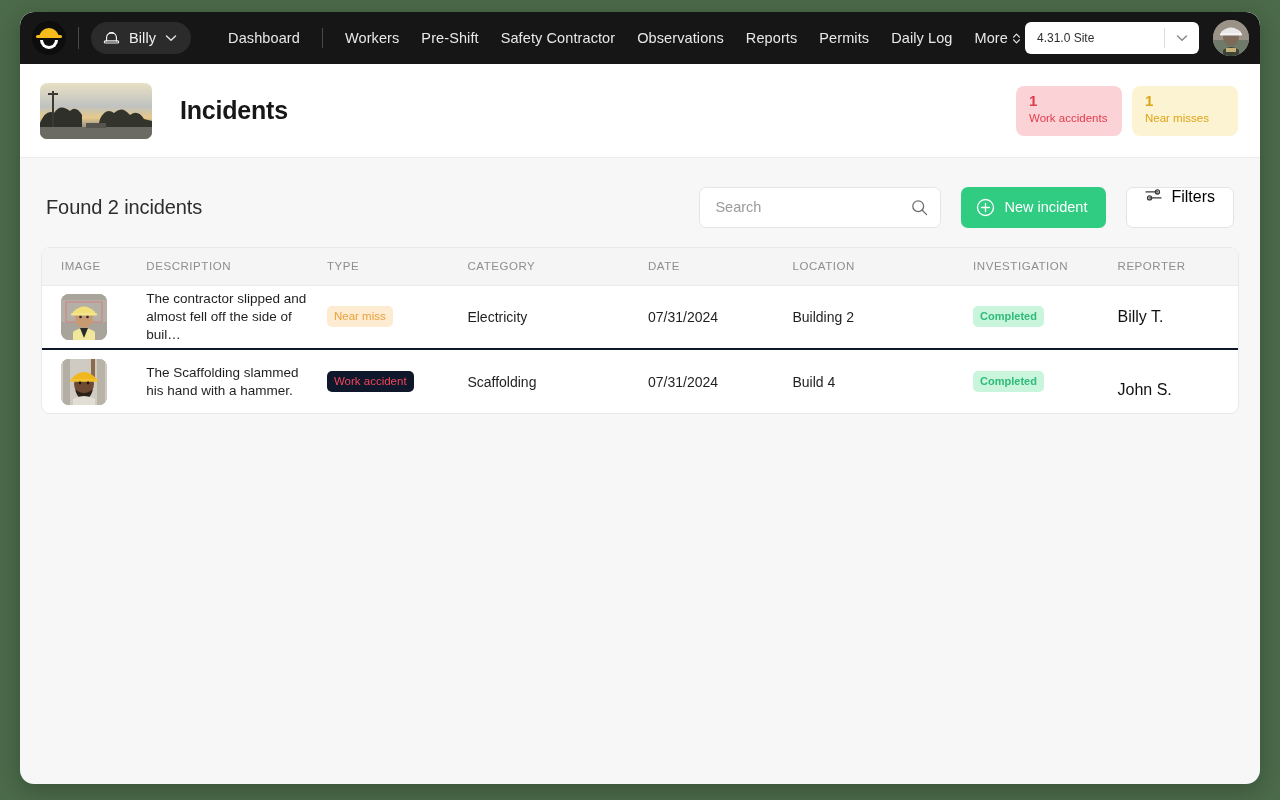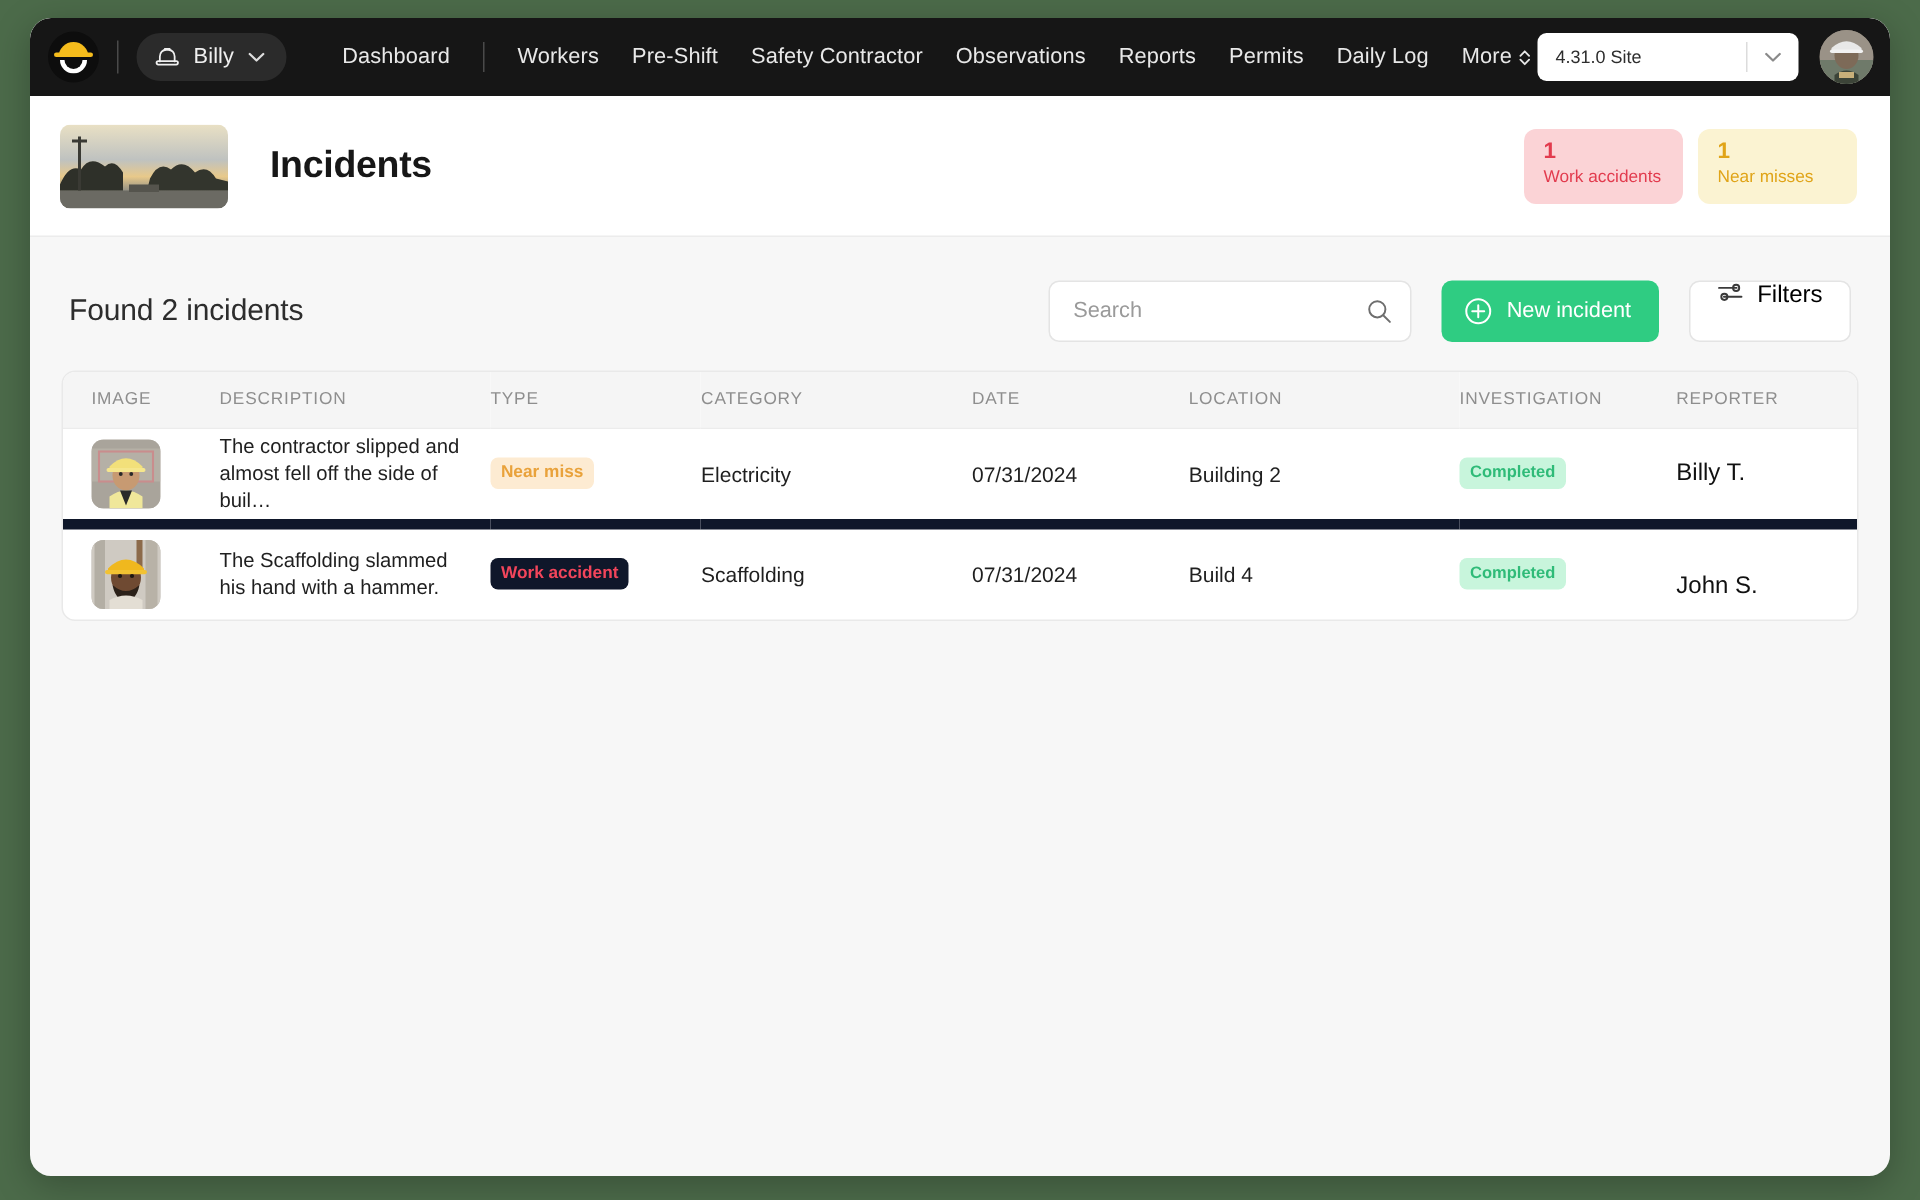--- a/index.html
+++ b/index.html
@@ -230,21 +230,21 @@
   .c-image { width: 104px; padding-left: 19px !important; }
   .c-desc { width: 180px; }
   .c-type { width: 140px; }
   .c-cat  { width: 180px; }
   .c-date { width: 144px; }
   .c-loc  { width: 180px; }
   .c-inv  { width: 144px; }
   .c-rep  { width: 120px; }
 
   tbody td {
-    border-bottom: 7px solid #0f172a;
+    border-bottom: 2px solid #0f172a;
     height: 64px;
     padding: 0;
     font-size: 14px;
     color: #222;
     vertical-align: middle;
   }
   tbody tr:last-child td { border-bottom: none; }
   .row-thumb {
     width: 46px; height: 46px;
     border-radius: 8px;
@@ -252,21 +252,21 @@
     overflow: hidden;
     position: relative;
     background: #b9b4ab;
   }
   .desc-text {
     font-size: 13.5px; line-height: 18px; color: #1f1f1f;
     max-width: 172px;
   }
   .tag {
     display: inline-block;
-    font-size: 11.5px; font-weight: bold;
+    font-size: 11.5px; font-weight: normal;
     border-radius: 5px;
     padding: 4px 7px;
     line-height: 13px;
   }
   .tag.nearmiss { background: #fdebd2; color: #e9a23b; }
   .tag.workacc  { background: #0f172a; color: #f2455b; }
   .tag.completed {
     background: #c8f5dc; color: #2fbb78;
     font-size: 11px; font-weight: bold;
     border-radius: 5px; padding: 4px 7px;

